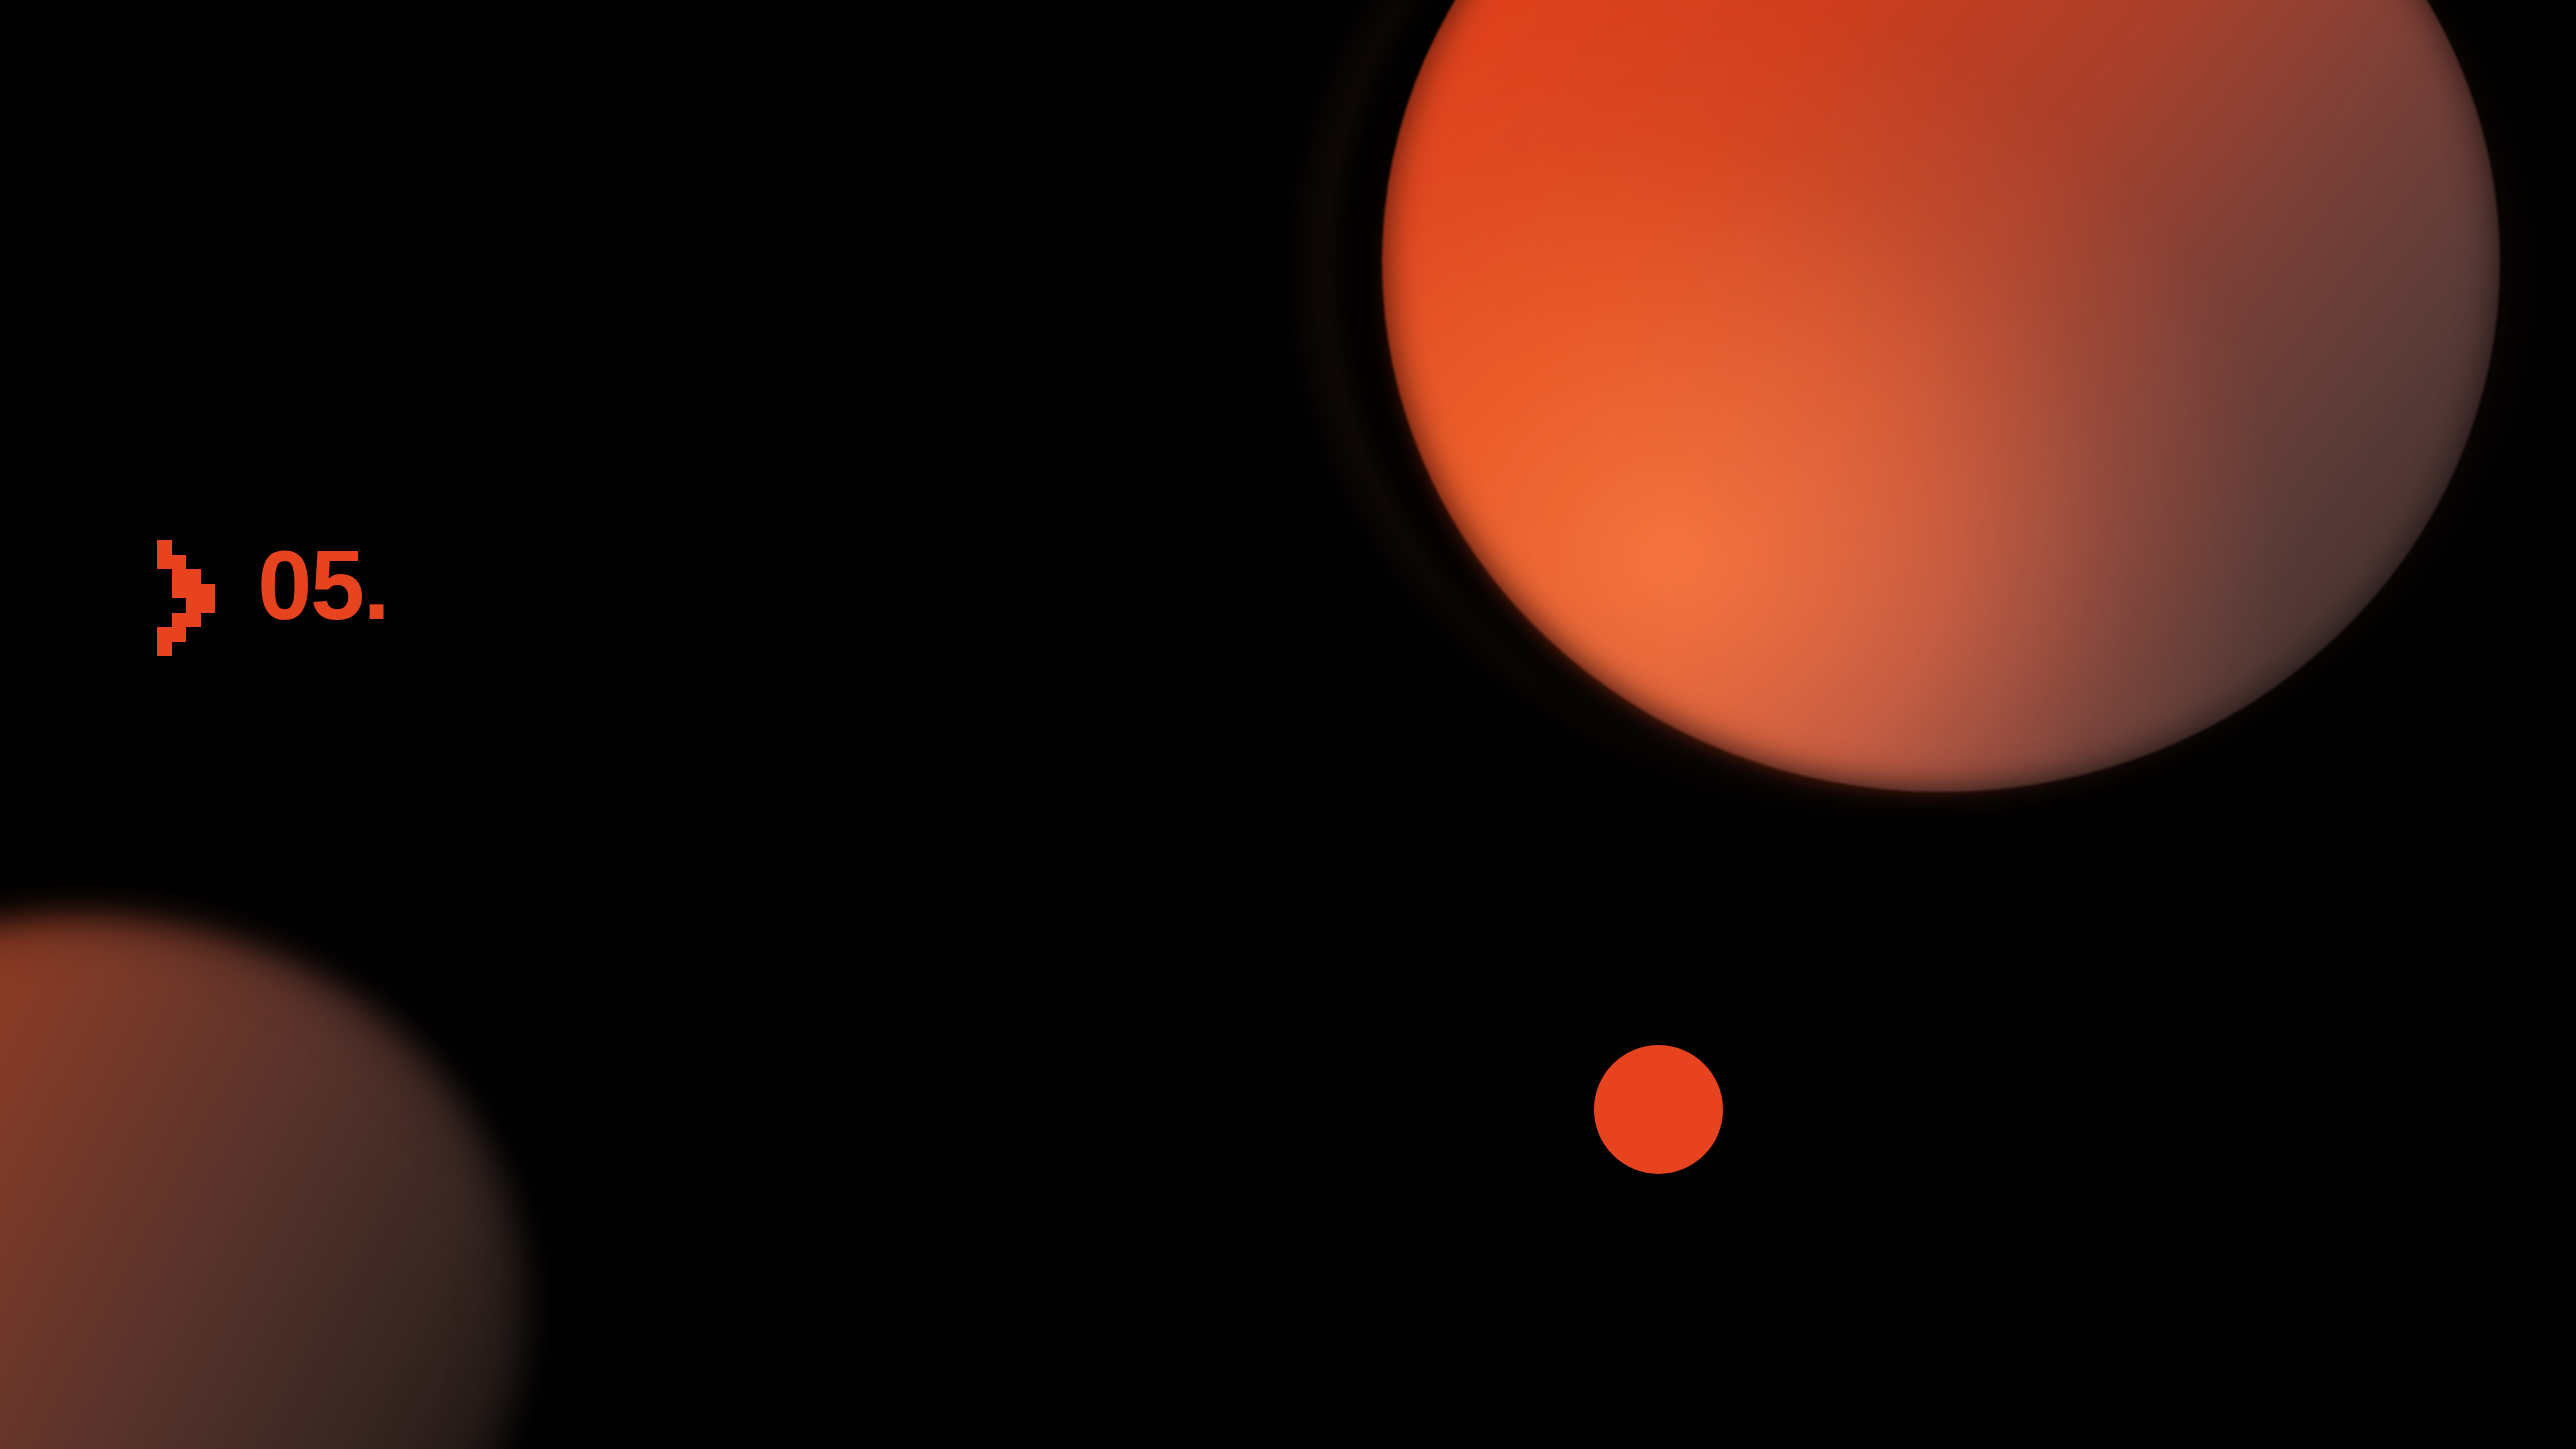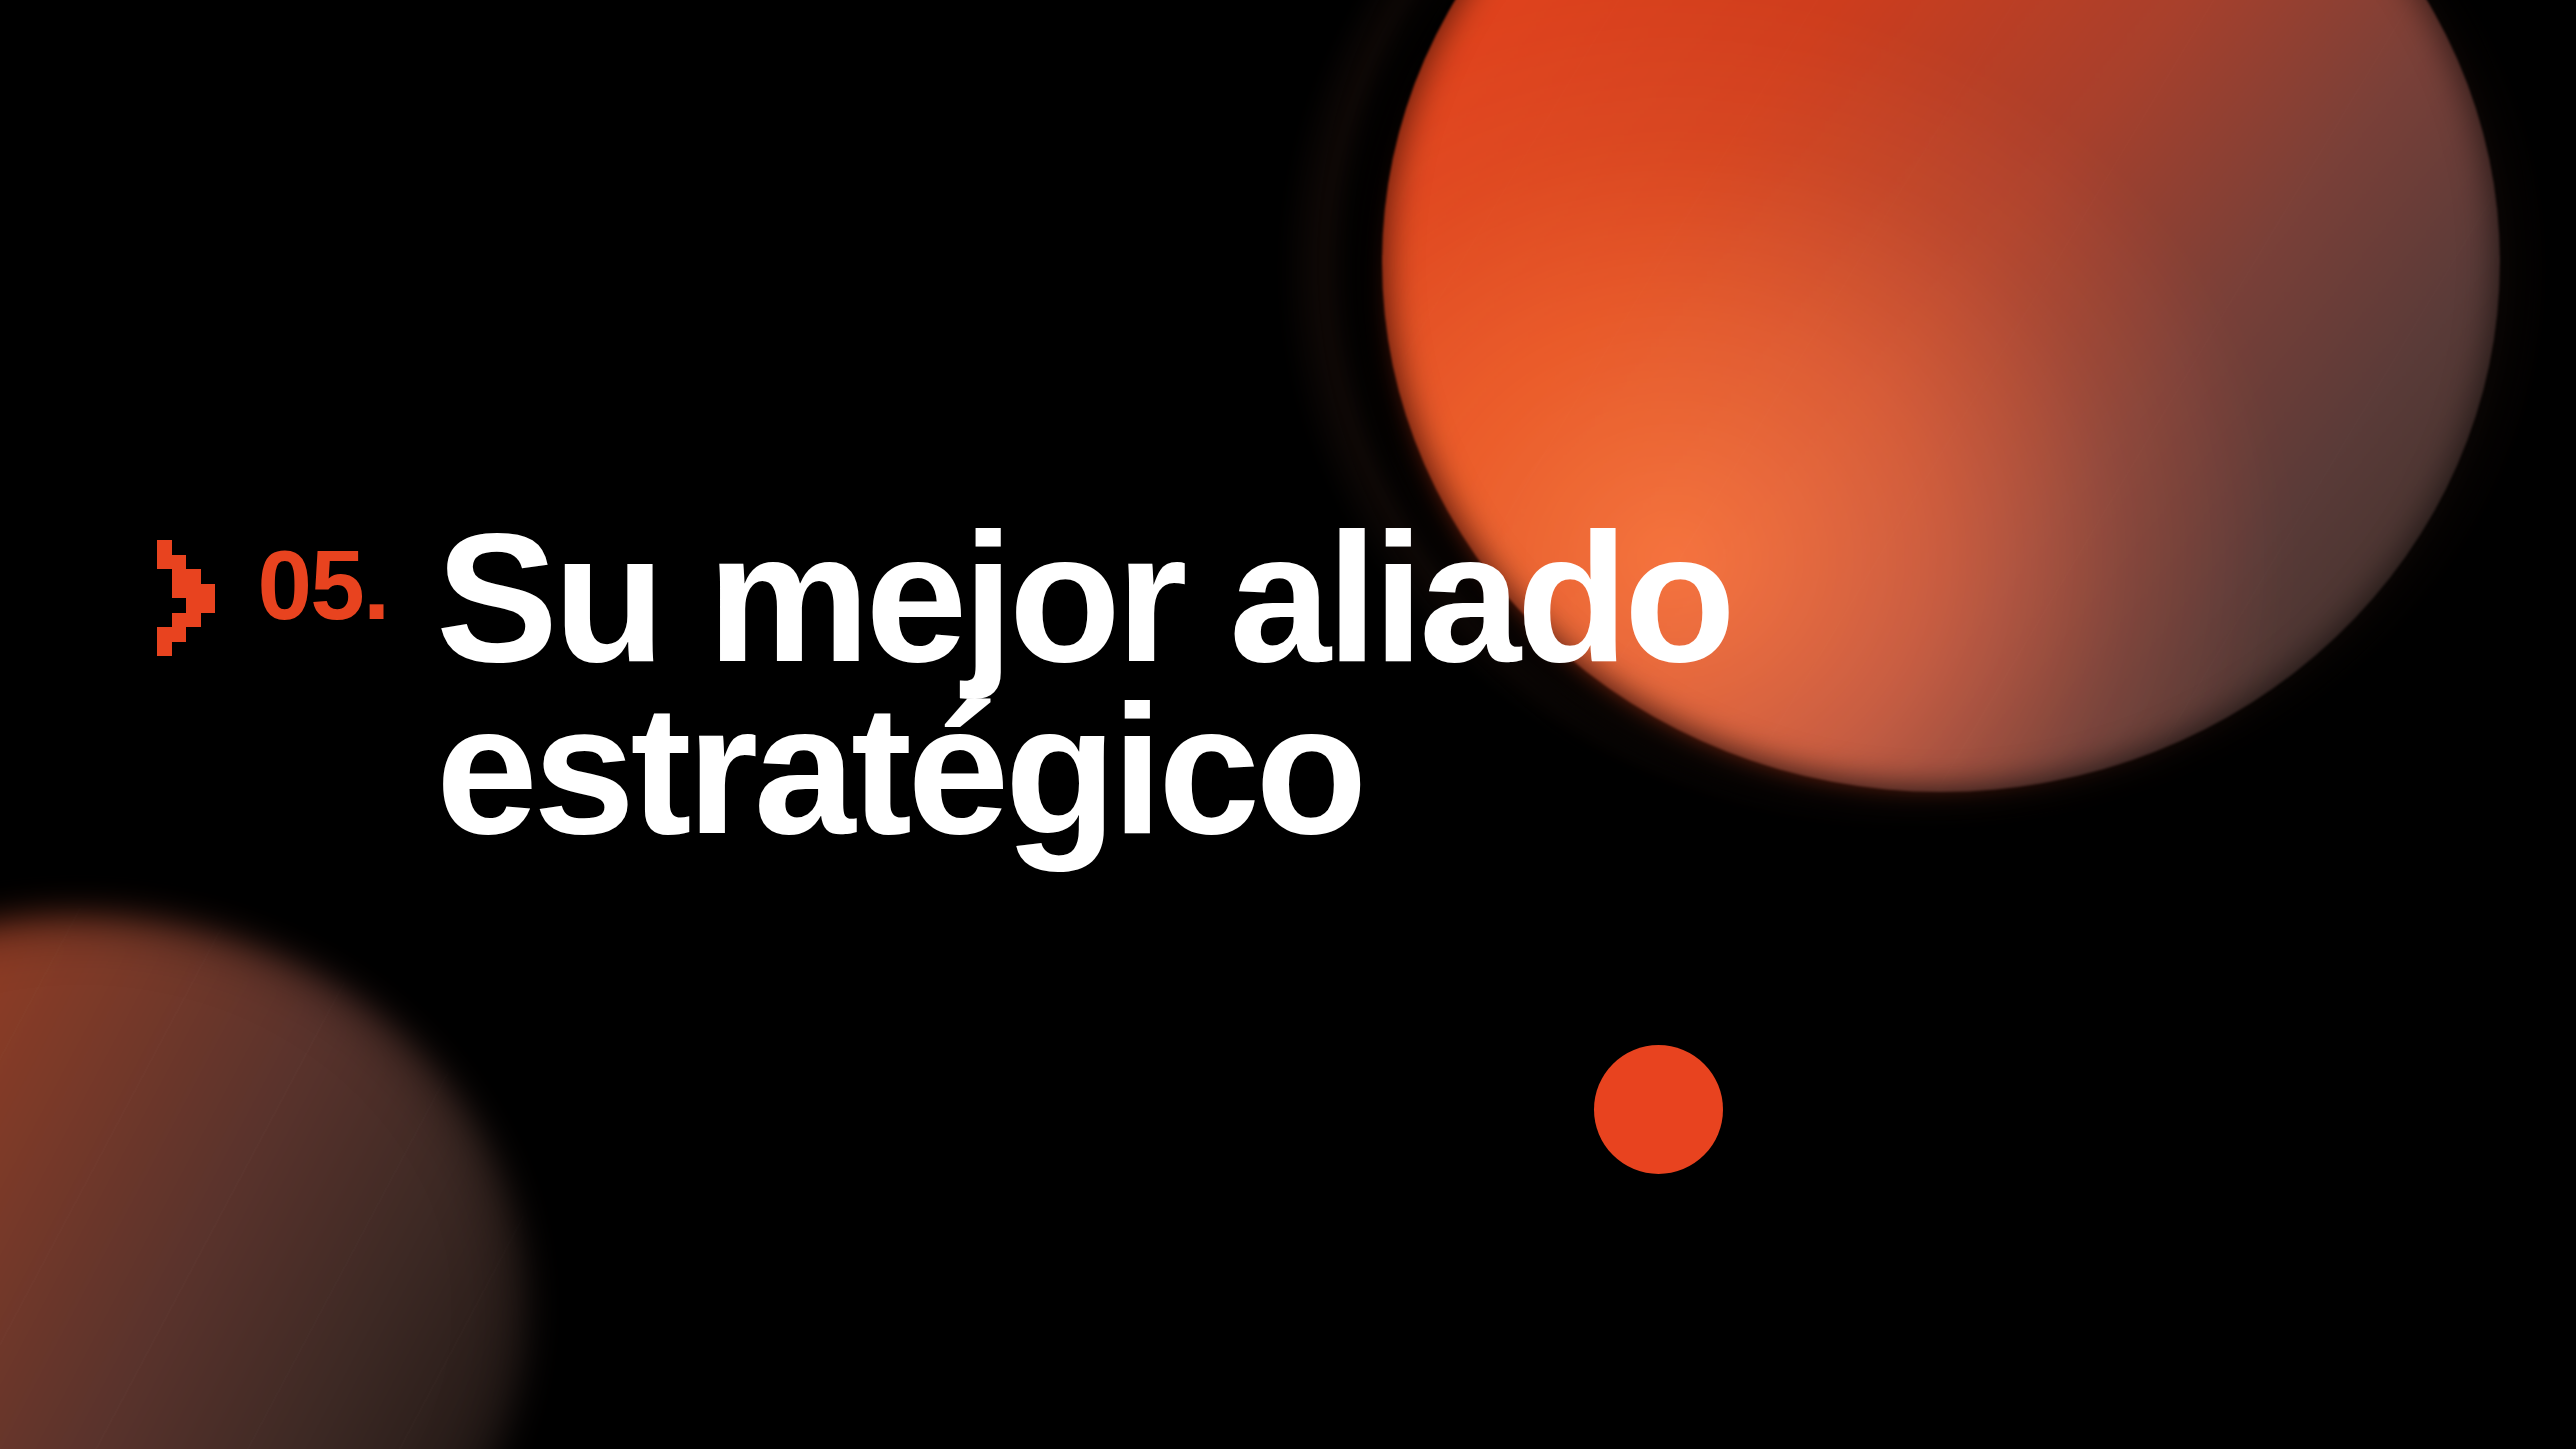--- a/index.html
+++ b/index.html
@@ -140,21 +140,21 @@
     background:
       repeating-linear-gradient(118deg,
         rgba(255,255,255,0.016) 0px,
         rgba(255,255,255,0.016) 1.8px,
         rgba(0,0,0,0) 1.8px,
         rgba(0,0,0,0) 134px);
     opacity:.6;
   }
 
   
-  .content { position:relative; z-index:5; width:100%; height:100%; }
+  .content { position:relative; z-index:5; width:100%; height:100%;text-align:right; }
 
   
   .eyebrow {
     position:absolute;
     left:156px; top:540px;
     display:flex;
     align-items:flex-start;
   }
   .pixel-arrow { display:block; width:89px; height:116px; }
   .section-number {
@@ -245,22 +245,20 @@
           <rect x="1" y="5" width="1" height="1"></rect>
           <rect x="1" y="6" width="1" height="1"></rect>
           <rect x="0" y="6" width="1" height="1"></rect>
           <rect x="0" y="7" width="1" height="1"></rect>
         </g>
       </svg>
 
       <span class="section-number">05.</span>
     </div>
 
-    <h1 class="headline">Su mejor aliado
-estratégico</h1>
 
     <div class="logo-lockup">
       <span class="logo-dot"></span>
     </div>
 
   </div>
 </div>
 
 
 </body></html>

